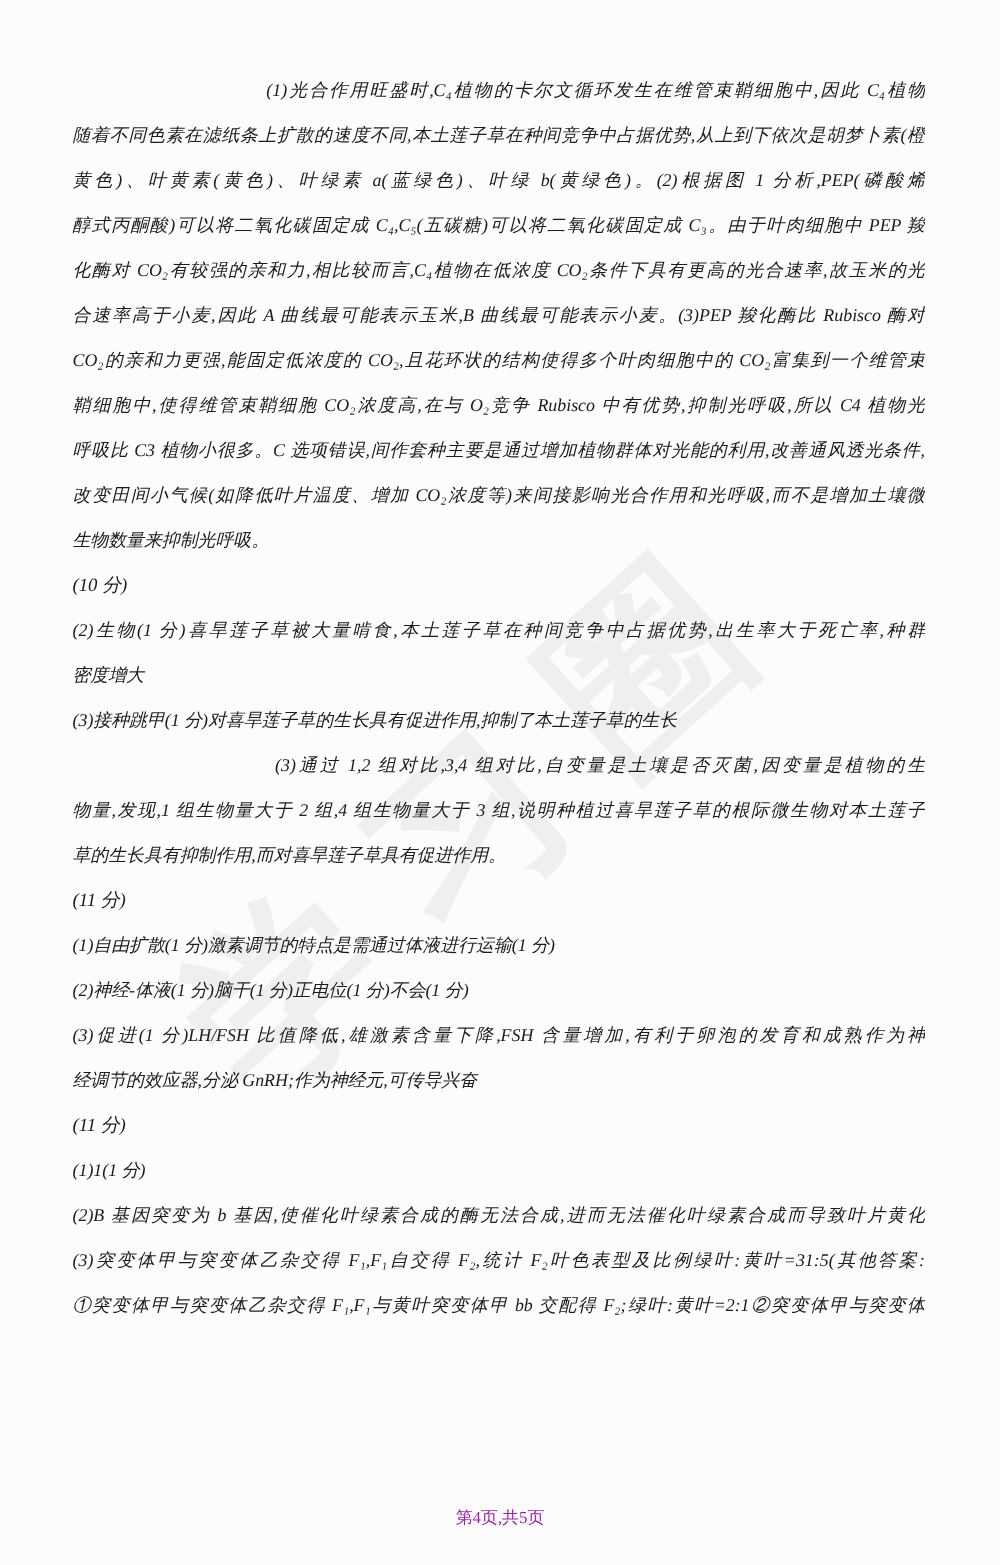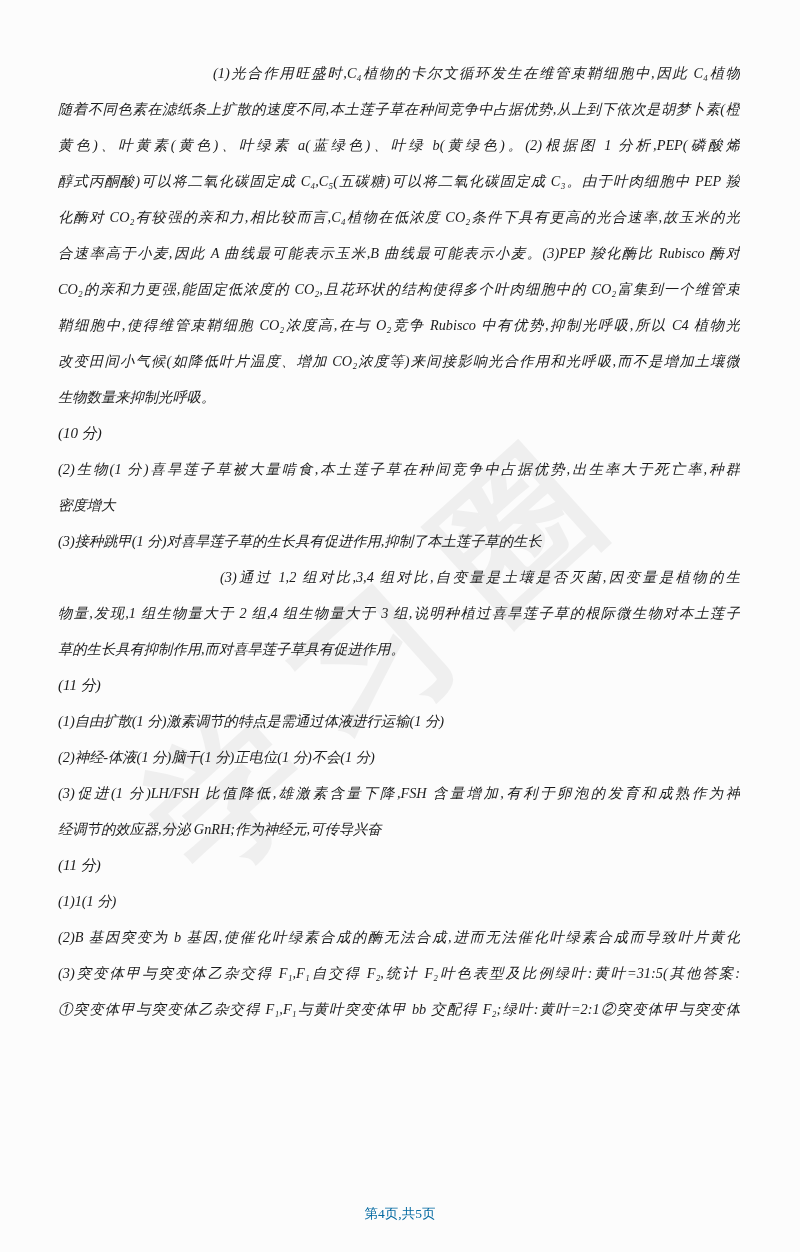--- a/index.html
+++ b/index.html
@@ -50,40 +50,41 @@
     font-size:15px;
   }
   .footer {
     position:absolute;
     top:1196px; left:0;
     width:100%;
     height:36px; line-height:36px;
     text-align:center;
     text-align-last:center;
     font-size:13.5px;
-    color:#0369a1;
+    color:#a21caf;
   }
 </style>
 </head>
 <body>
 
 <div class="page">
 
   <div class="watermark">学习圈</div>
 
   <div class="content">
 
     <div class="line ind-a">(1)光合作用旺盛时,C₄植物的卡尔文循环发生在维管束鞘细胞中,因此 C₄植物</div>
     <div class="line">随着不同色素在滤纸条上扩散的速度不同,本土莲子草在种间竞争中占据优势,从上到下依次是胡梦卜素(橙</div>
     <div class="line">黄色)、叶黄素(黄色)、叶绿素 a(蓝绿色)、叶绿 b(黄绿色)。(2)根据图 1 分析,PEP(磷酸烯</div>
     <div class="line">醇式丙酮酸)可以将二氧化碳固定成 C₄,C₅(五碳糖)可以将二氧化碳固定成 C₃。由于叶肉细胞中 PEP 羧</div>
     <div class="line">化酶对 CO₂有较强的亲和力,相比较而言,C₄植物在低浓度 CO₂条件下具有更高的光合速率,故玉米的光</div>
     <div class="line">合速率高于小麦,因此 A 曲线最可能表示玉米,B 曲线最可能表示小麦。(3)PEP 羧化酶比 Rubisco 酶对</div>
     <div class="line">CO₂的亲和力更强,能固定低浓度的 CO₂,且花环状的结构使得多个叶肉细胞中的 CO₂富集到一个维管束</div>
     <div class="line">鞘细胞中,使得维管束鞘细胞 CO₂浓度高,在与 O₂竞争 Rubisco 中有优势,抑制光呼吸,所以 C4 植物光</div>
+    <div class="line">呼吸比 C3 植物小很多。C 选项错误,间作套种主要是通过增加植物群体对光能的利用,改善通风透光条件,</div>
     <div class="line">改变田间小气候(如降低叶片温度、增加 CO₂浓度等)来间接影响光合作用和光呼吸,而不是增加土壤微</div>
     <div class="line last">生物数量来抑制光呼吸。</div>
 
     <div class="line qheader">
       
       <span>(10 分)</span>
     </div>
     <div class="line">(2)生物(1 分)喜旱莲子草被大量啃食,本土莲子草在种间竞争中占据优势,出生率大于死亡率,种群</div>
     <div class="line last">密度增大</div>
     <div class="line last">(3)接种跳甲(1 分)对喜旱莲子草的生长具有促进作用,抑制了本土莲子草的生长</div>

